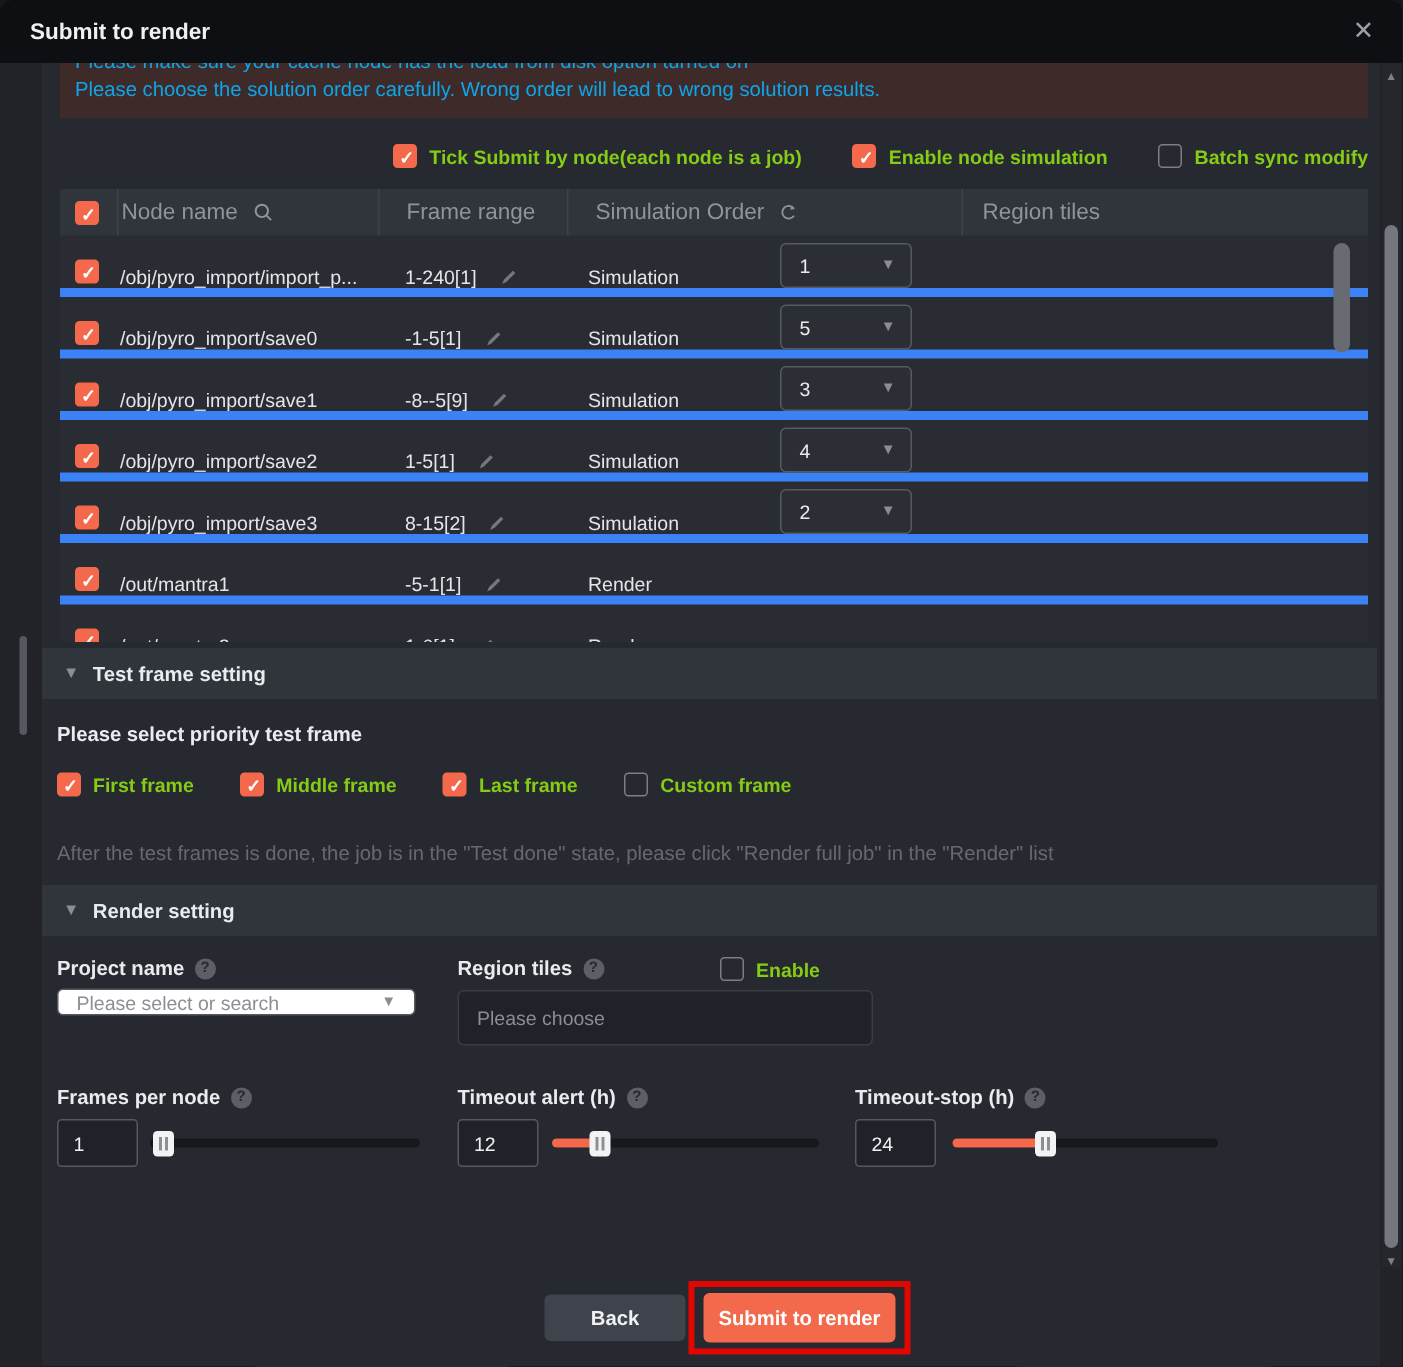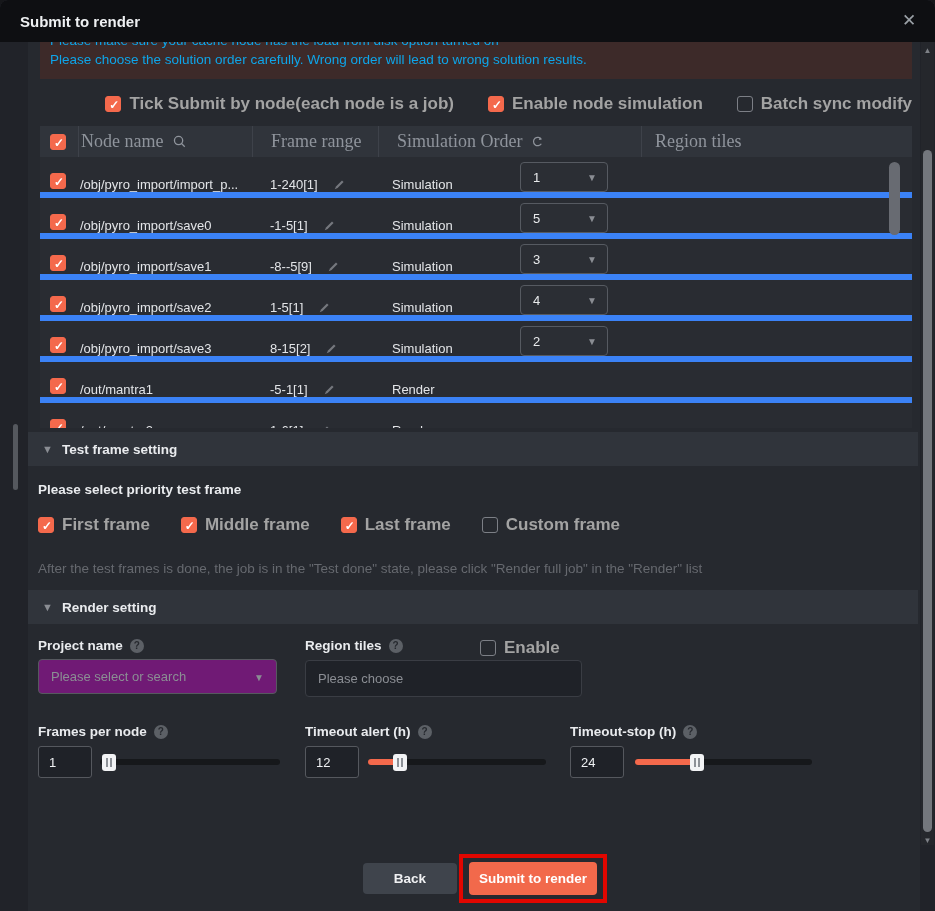--- a/index.html
+++ b/index.html
@@ -18,28 +18,28 @@
 
   
   .warning { position:absolute; left:40px; top:42px; width:872px; height:37px; background:#3d2a29; overflow:hidden; z-index:5; }
   .warning .wline { color:#0ea5e9; font-size:13.5px; line-height:19px; padding-left:10px; white-space:nowrap; }
   .warning .winner { margin-top:-11px; }
 
   
   .cb { display:inline-block; width:16px; height:16px; border:1px solid #7c7f86; border-radius:3px; background:transparent; position:relative; flex:none; cursor:pointer; }
   .cb.checked { background:#f4694c; border-color:#f4694c; }
   .cb.checked::after { content:"✓"; position:absolute; left:0; top:0; width:16px; height:16px; color:#fff; font-size:12px; font-weight:bold; line-height:16px; text-align:center; }
-  .cblabel { color:#a3a3a3; font-size:17px; font-weight:bold; margin-left:8px; white-space:nowrap; }
+  .cblabel { color:#84cc16; font-size:13px; font-weight:bold; margin-left:8px; white-space:nowrap; }
 
   .top-options { position:absolute; left:40px; top:94px; width:872px; height:20px; display:flex; justify-content:flex-end; align-items:center; gap:34px; }
   .opt { display:flex; align-items:center; }
 
   
   .table { position:absolute; left:40px; top:126px; width:872px; height:302px; overflow:hidden; background:#292c32; }
-  .thead { height:31px; background:#30343b; display:flex; align-items:center; color:#8f949c; font-size:18px;font-family:Liberation Serif, serif; }
+  .thead { height:31px; background:#30343b; display:flex; align-items:center; color:#8f949c; font-size:15px; }
   .thead .th { display:flex; align-items:center; height:100%; }
   .thead .th + .th { border-left:1px solid #3e424a; }
   .trow { height:41px; display:flex; align-items:flex-end; color:#e3e5e8; font-size:13px; border-bottom:6px solid #3b82f6; }
   .c0 { width:38px; padding-left:10px; }
   .c1 { width:174px; padding-left:2px; }
   .c2 { width:126px; padding-left:18px; display:flex; align-items:center; }
   .c3 { width:127px; padding-left:14px; }
   .c4 { width:263px; padding-left:18px; display:flex; align-items:center; }
   .c5 { flex:1; padding-left:13px; }
   .thead .c1 { padding-left:2px; }
@@ -53,21 +53,21 @@
   
   .band { position:absolute; left:28px; width:890px; height:34px; background:#30343b; display:flex; align-items:center; padding-left:14px; }
   .band .tri { color:#8a8d93; font-size:11px; }
   .band .btitle { color:#e9ebee; font-size:13.5px; font-weight:bold; margin-left:9px; }
 
   .label { color:#e9ebee; font-size:13.5px; font-weight:bold; white-space:nowrap; display:flex; align-items:center; }
   .hint { position:absolute; left:38px; top:561px; color:#66696f; font-size:13.5px; }
 
   .help { display:inline-block; width:14px; height:14px; border-radius:50%; background:#5c6066; color:#26292f; font-size:10px; font-weight:bold; line-height:14px; text-align:center; margin-left:7px; }
 
-  .select { position:absolute; width:239px; height:35px; border:1px solid #56595f; border-radius:4px; background:#701a75; display:flex; align-items:center; cursor:pointer; }
+  .select { position:absolute; width:239px; height:18px; border:1px solid #56595f; border-radius:4px; background:#ffffff; display:flex; align-items:center; cursor:pointer; }
   .select .ph { color:#8b8e94; font-size:13px; padding-left:12px; }
   .select .caret { position:absolute; right:12px; top:50%; transform:translateY(-50%); color:#8a8d93; font-size:10px; }
   .tbox { position:absolute; background:#1f2228; border:1px solid #3a3d44; border-radius:4px; display:flex; align-items:center; }
   .tbox .ph { color:#8b8e94; font-size:13px; padding-left:12px; }
   .numbox { position:absolute; width:54px; height:32px; background:#1f2228; border:1px solid #55585e; border-radius:3px; display:flex; align-items:center; }
   .numbox .val { color:#eef0f2; font-size:13px; padding-left:10px; }
 
   .track { position:absolute; height:6px; background:#16181b; border-radius:3px; top:759px; }
   .fill { position:absolute; height:6px; background:#f4694c; border-radius:3px; top:759px; }
   .handle { position:absolute; width:14px; height:17px; background:#f2f3f5; border-radius:3px; top:754px; cursor:pointer; }

